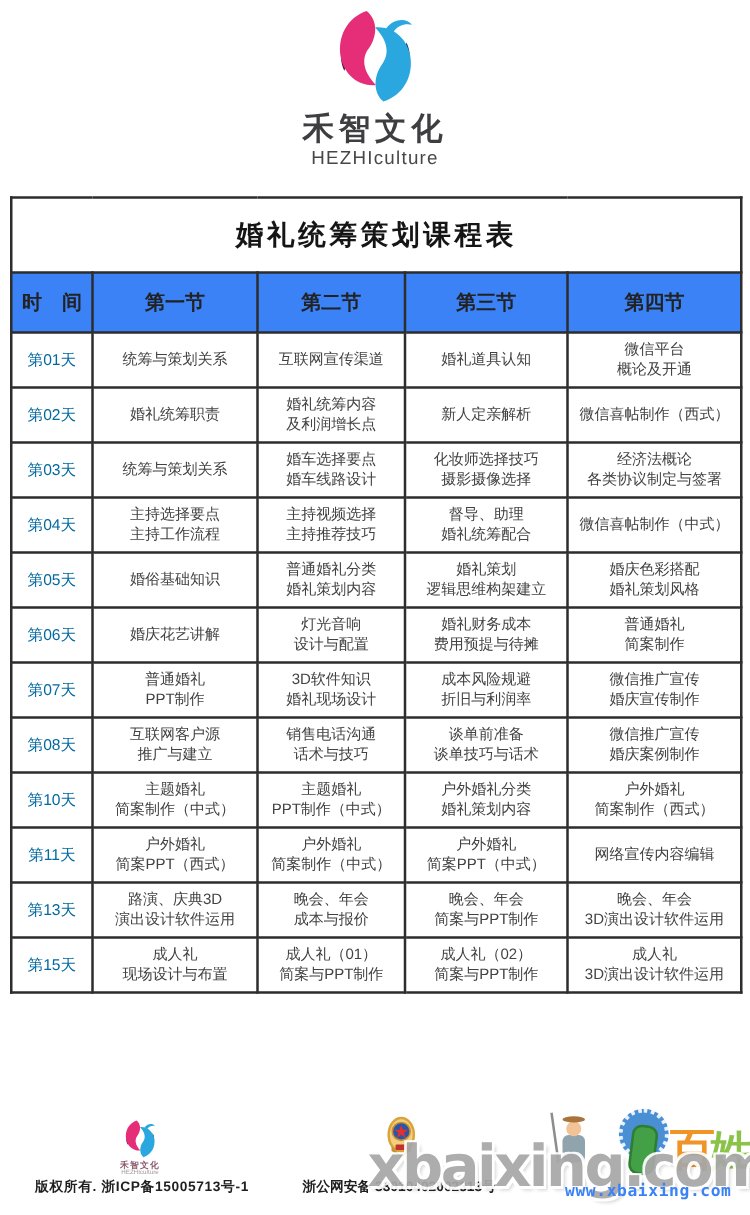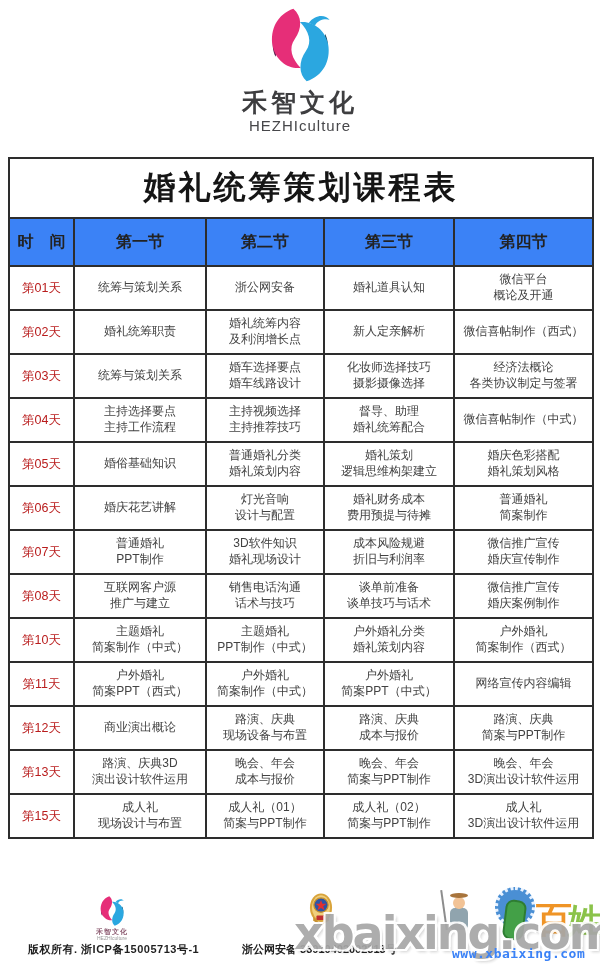--- a/index.html
+++ b/index.html
@@ -12,24 +12,24 @@
   .brand-cn{font-size:25px;font-weight:700;color:#3e3e40;letter-spacing:4px;line-height:1.1;margin-top:1px;}
   .brand-en{font-size:15px;font-weight:400;color:#47474a;letter-spacing:1px;line-height:1.2;}
 
   
   table.course{position:absolute;left:8px;top:157px;width:584px;border-collapse:collapse;table-layout:fixed;}
   table.course col.c0{width:65px;} table.course col.c1{width:132px;}
   table.course col.c2{width:118px;} table.course col.c3{width:130px;}
   table.course col.c4{width:139px;}
   table.course th,table.course td{border:2px solid #2d2d2d;text-align:center;vertical-align:middle;padding:1px 2px;}
   th.table-title{height:56px;font-family:"Liberation Serif","DejaVu Serif",serif;
-        font-size:32px;font-weight:700;color:#151515;letter-spacing:3px;}
+        font-size:22px;font-weight:700;color:#151515;letter-spacing:3px;}
   tr.head-row th{height:44px;font-size:16px;font-weight:700;color:#222;background:#3b82f6;}
   tbody.courses td{height:40px;font-size:12px;line-height:1.3;color:#424242;}
-  tbody.courses td.day{font-size:12.5px;color:#b91c1c;}
+  tbody.courses td.day{font-size:12.5px;color:#0369a1;}
 
   
   .footer{position:absolute;left:0;top:890px;width:600px;height:82px;}
   .mini-logo{position:absolute;left:97px;top:5px;width:30px;height:32px;}
   .mini-cn{position:absolute;left:77px;top:37px;width:70px;text-align:center;font-size:7px;
            color:#8c5a70;font-weight:700;letter-spacing:1px;}
   .mini-en{position:absolute;left:77px;top:45px;width:70px;text-align:center;font-size:5px;color:#9a9a9a;}
   .copyright{position:absolute;left:28px;top:52px;font-size:11px;font-weight:700;color:#1f1f1f;letter-spacing:0.5px;}
   .police-badge{position:absolute;left:308px;top:2px;width:26px;height:34px;}
   .police-text{position:absolute;left:242px;top:52px;font-size:11px;font-weight:700;color:#1f1f1f;z-index:1;}
@@ -98,21 +98,21 @@
           <th>第一节</th>
           <th>第二节</th>
           <th>第三节</th>
           <th>第四节</th>
         </tr>
     </thead>
     <tbody class="courses">
         <tr>
           <td class="day">第01天</td>
           <td>统筹与策划关系</td>
-          <td>浙公网安备</td>
+          <td>互联网宣传渠道</td>
           <td>婚礼道具认知</td>
           <td>微信平台<br>概论及开通</td>
         </tr>
         <tr>
           <td class="day">第02天</td>
           <td>婚礼统筹职责</td>
           <td>婚礼统筹内容<br>及利润增长点</td>
           <td>新人定亲解析</td>
           <td>微信喜帖制作（西式）</td>
         </tr>
@@ -164,27 +164,20 @@
           <td>主题婚礼<br>PPT制作（中式）</td>
           <td>户外婚礼分类<br>婚礼策划内容</td>
           <td>户外婚礼<br>简案制作（西式）</td>
         </tr>
         <tr>
           <td class="day">第11天</td>
           <td>户外婚礼<br>简案PPT（西式）</td>
           <td>户外婚礼<br>简案制作（中式）</td>
           <td>户外婚礼<br>简案PPT（中式）</td>
           <td>网络宣传内容编辑</td>
-        </tr>
-        <tr>
-          <td class="day">第12天</td>
-          <td>商业演出概论</td>
-          <td>路演、庆典<br>现场设备与布置</td>
-          <td>路演、庆典<br>成本与报价</td>
-          <td>路演、庆典<br>简案与PPT制作</td>
         </tr>
         <tr>
           <td class="day">第13天</td>
           <td>路演、庆典3D<br>演出设计软件运用</td>
           <td>晚会、年会<br>成本与报价</td>
           <td>晚会、年会<br>简案与PPT制作</td>
           <td>晚会、年会<br>3D演出设计软件运用</td>
         </tr>
         <tr>
           <td class="day">第15天</td>

